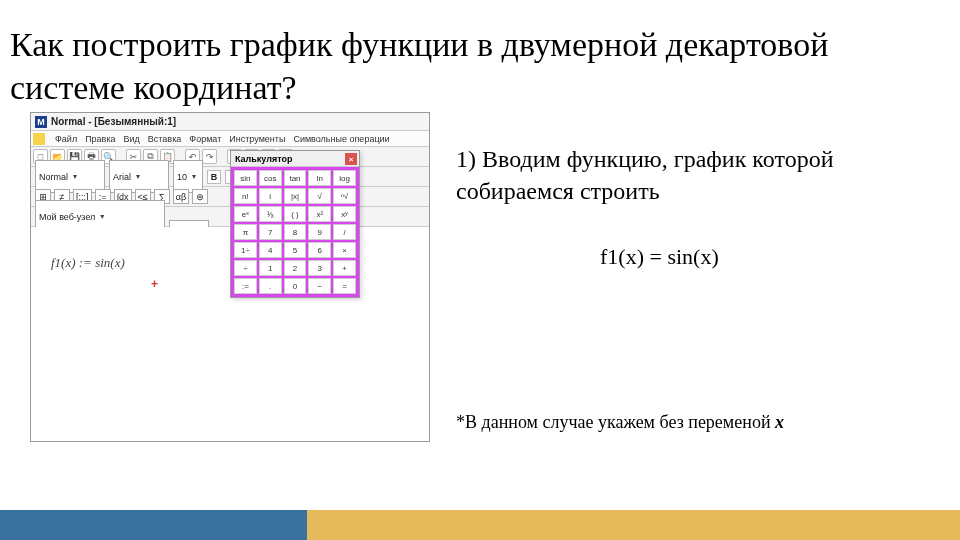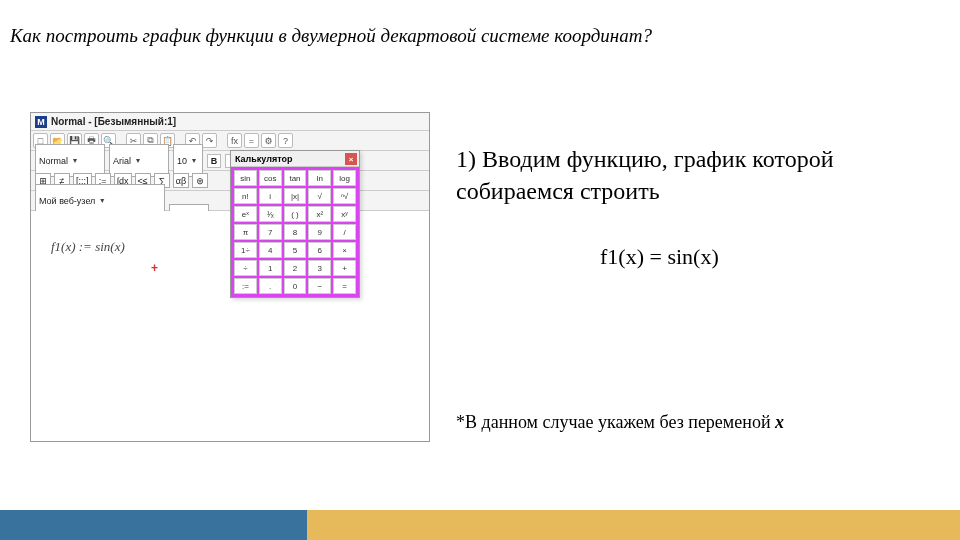--- a/index.html
+++ b/index.html
@@ -11,22 +11,21 @@
     font-family: "Times New Roman", Times, serif;
     color: #000;
     position: relative;
     overflow: hidden;
   }
   .heading {
     position: absolute;
     top: 24px;
     left: 10px;
     right: 10px;
-    font-style: italic;
-    font-size: 19px;
+    font-size: 34px;
     line-height: 1.25;
   }
   
   .app {
     position: absolute;
     top: 112px;
     left: 30px;
     width: 400px;
     height: 330px;
     border: 1px solid #999;
@@ -283,20 +282,30 @@
 </style>
 </head>
 <body>
 
 <div class="heading">Как построить график функции в двумерной декартовой системе координат?</div>
 
 <div class="app">
   <div class="titlebar">
     <span class="app-icon">M</span>
     <span>Normal - [Безымянный:1]</span>
+  </div>
+  <div class="menubar">
+    <span class="menu-icon"></span>
+    <span>Файл</span>
+    <span>Правка</span>
+    <span>Вид</span>
+    <span>Вставка</span>
+    <span>Формат</span>
+    <span>Инструменты</span>
+    <span>Символьные операции</span>
   </div>
   <div class="toolbar">
     <span class="tb-btn">□</span>
     <span class="tb-btn">📂</span>
     <span class="tb-btn">💾</span>
     <span class="tb-btn">🖶</span>
     <span class="tb-btn">🔍</span>
     <span class="tb-sep"></span>
     <span class="tb-btn">✂</span>
     <span class="tb-btn">⧉</span>

